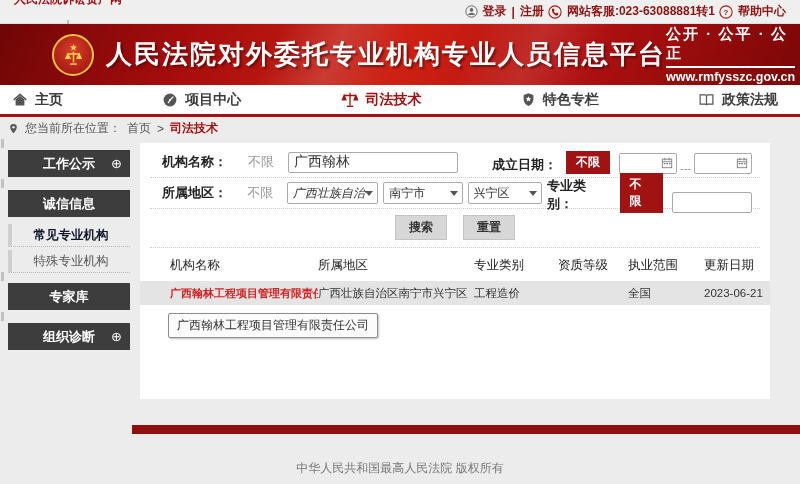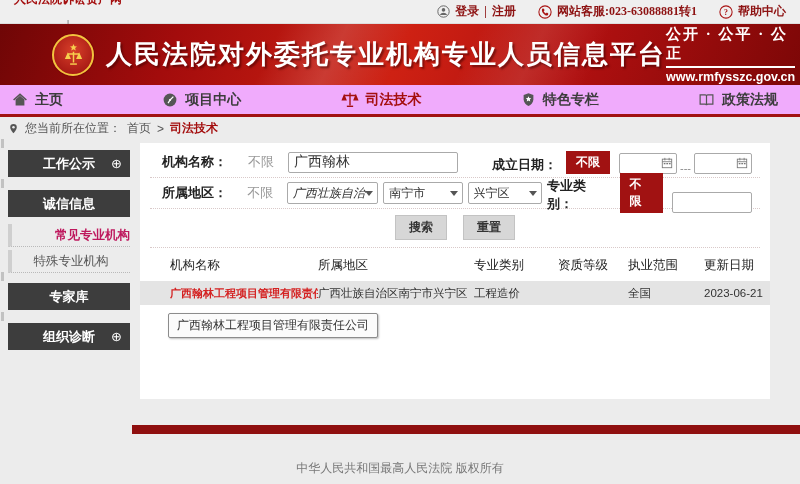--- a/index.html
+++ b/index.html
@@ -4,41 +4,41 @@
 <style>
   * { margin:0; padding:0; box-sizing:border-box; }
   html,body { width:800px; height:484px; overflow:hidden; }
   body { font-family:"Liberation Sans","DejaVu Sans",sans-serif; background:#ececec; position:relative; }
 
   
   .topbar { height:24px; background:#efefef; border-bottom:1px solid #dedede;
     display:flex; align-items:center; justify-content:space-between; padding:0 14px; font-size:12px; }
   .topbar-left { display:flex; align-items:center; gap:10px; color:#a40f0f; font-weight:bold;flex-direction:column; }
   .topbar-left .tsep { color:#888; font-weight:normal; }
-  .topbar-right { display:flex; align-items:center; gap:22px; color:#8d1212; font-weight:bold;font-family:Liberation Serif, serif; }
+  .topbar-right { display:flex; align-items:center; gap:4px; color:#8d1212; font-weight:bold; }
   .tgroup { display:flex; align-items:center; gap:5px; }
   .tlink { cursor:pointer; }
 
   
   .banner { height:61px; position:relative; overflow:hidden;
     background:linear-gradient(112deg,#6f0606 0%,#a30c0c 22%,#ce2113 50%,#b01010 72%,#7c0707 100%);
     display:flex; align-items:center; padding:0 18px 0 52px; }
   .banner::before { content:""; position:absolute; inset:0;
     background:linear-gradient(115deg,transparent 34%,rgba(255,255,255,.14) 42%,transparent 50%,transparent 58%,rgba(255,255,255,.10) 66%,transparent 74%); }
   .emblem { width:42px; height:42px; border-radius:50%; border:2px solid #f2c43e; flex-shrink:0;
     background:radial-gradient(circle at 50% 38%,#d8402a,#990e0e); display:flex; align-items:center; justify-content:center;
     box-shadow:0 0 0 1px #7d0707; position:relative; z-index:1; }
   .banner-title { color:#fff; font-size:26px; font-weight:bold; letter-spacing:2px; margin-left:12px;
     white-space:nowrap; text-shadow:2px 2px 2px rgba(60,0,0,.55); position:relative; z-index:1; }
   .banner-right { margin-left:auto; color:#fff; position:relative; z-index:1; padding-right:4px; }
   .slogan { font-size:15px; font-weight:bold; letter-spacing:2px; font-family:"Liberation Serif","DejaVu Serif",serif; }
   .site-url { font-size:12.5px; font-weight:bold; border-top:2px solid #fff; margin-top:3px; padding-top:2px; }
 
   
-  .nav { height:32px; background:#f0abfc; border-bottom:3px solid #a11212;
+  .nav { height:32px; background:#ffffff; border-bottom:3px solid #a11212;
     display:flex; align-items:center; justify-content:space-between; padding:0 22px 0 12px; }
   .nav-item { display:flex; align-items:center; gap:7px; font-size:14px; font-weight:bold; color:#3c3c3c; cursor:pointer; }
   .nav-item.active { color:#a40f0f; }
 
   
   .breadcrumb { height:23px; display:flex; align-items:center; gap:6px; padding:0 8px; font-size:12px; color:#555; }
   .breadcrumb .bc-current { color:#a40f0f; font-weight:bold; }
   .breadcrumb .bc-home { cursor:pointer; }
 
   
@@ -46,21 +46,21 @@
 
   .sidebar { width:122px; flex-shrink:0; padding-top:7px; }
   .side-item { position:relative; height:27px; background:#3d3d3d; color:#fff; font-size:13px; font-weight:bold;
     display:flex; align-items:center; justify-content:center; margin-bottom:13px; cursor:pointer; }
   .side-item::before { content:""; position:absolute; left:-7px; top:-11px; width:3px; height:9px; background:#c2c2c2; }
   .side-item.active { background:#ad1414; }
   .side-toggle { position:absolute; right:8px; font-size:13px; font-weight:normal; line-height:1; }
   .submenu { margin:-6px 0 10px; }
   .sub-item { height:23px; display:flex; align-items:center; justify-content:center; font-size:12.5px; color:#555;
     border-bottom:1px dotted #b9b9b9; border-left:4px solid #cfcfcf; margin-bottom:3px; cursor:pointer; }
-  .sub-item.active { color:#be185d; font-weight:bold;justify-content:flex-end; }
+  .sub-item.active { color:#0f172a; font-weight:bold; }
 
   .content { flex:1; background:#fff; margin:0 30px 0 10px; height:256px; padding-top:4px; overflow:hidden; position:relative; }
 
   .form-row { display:flex; align-items:center; height:31px; margin:0 10px; padding:0 8px 0 12px;
     border-bottom:1px dotted #d9c9c9; font-size:13px; }
   .flabel { font-weight:bold; color:#222; width:80px; }
   .unl-text { color:#999; width:40px; margin-left:6px; }
   .txt-input { height:21px; border:1px solid #aaa; border-radius:2px; font-size:14px; padding:0 5px;
     font-family:"Liberation Sans",sans-serif; color:#333; }
   .org-input { width:170px; }

